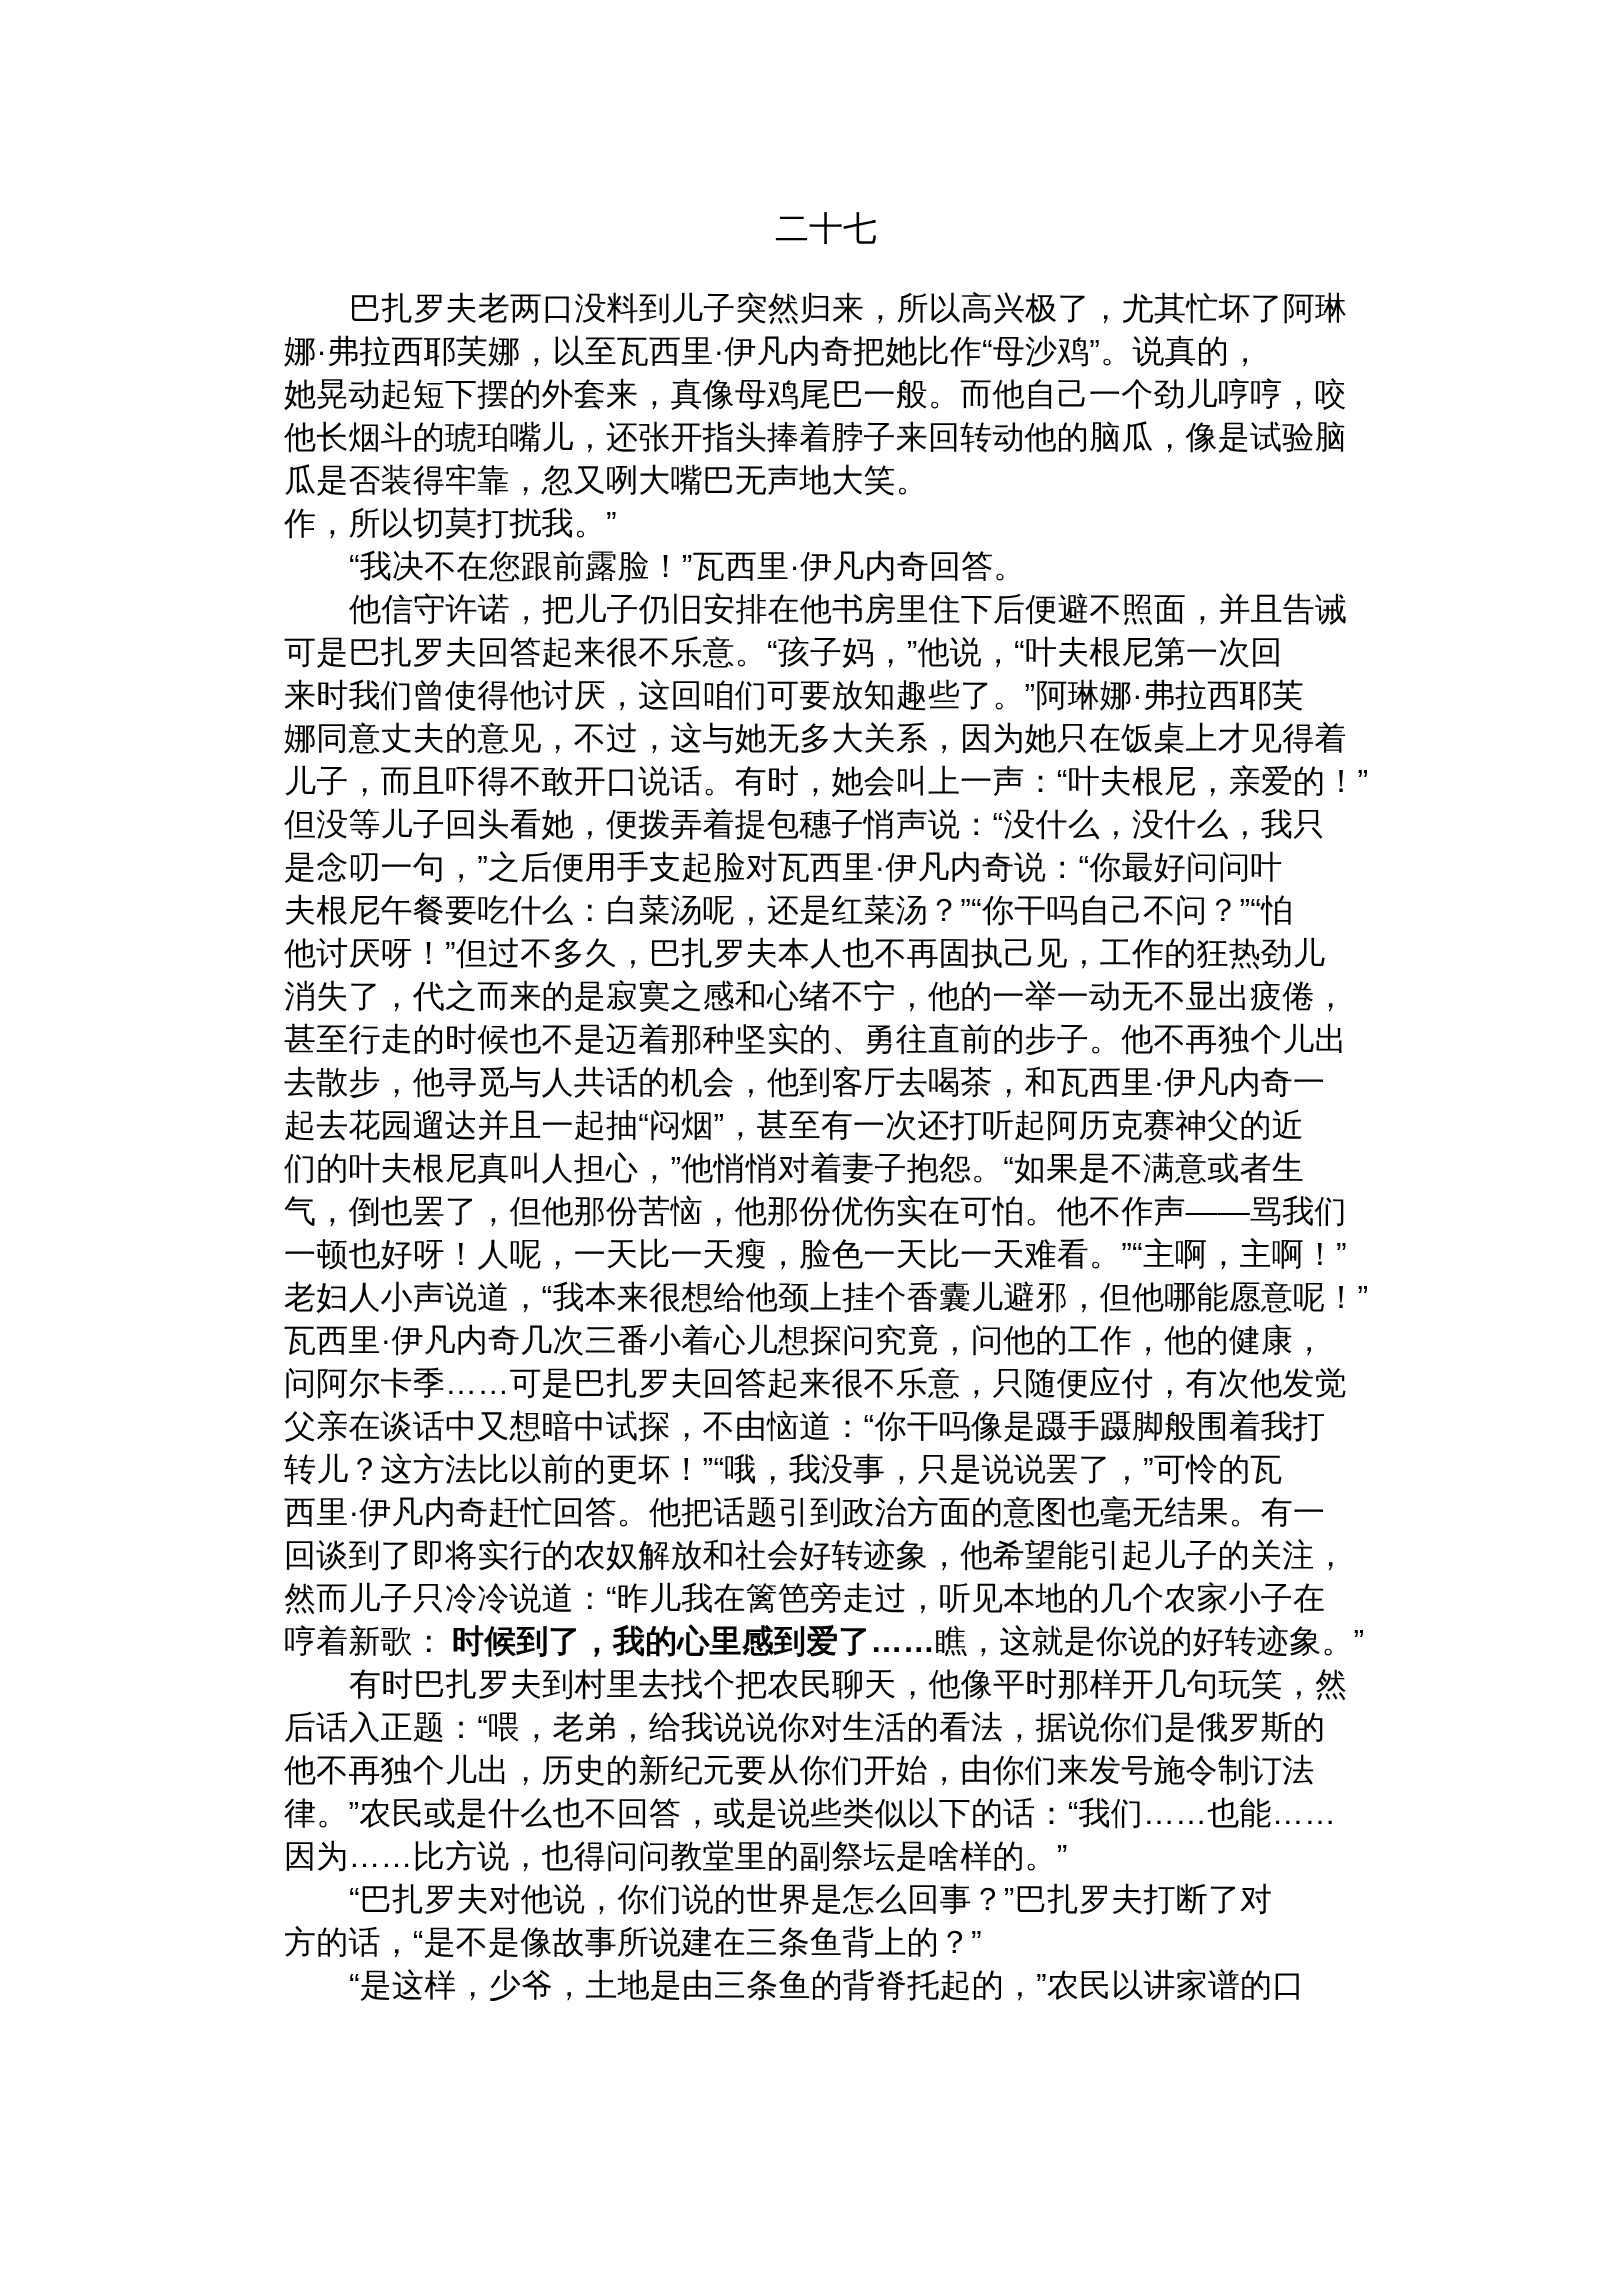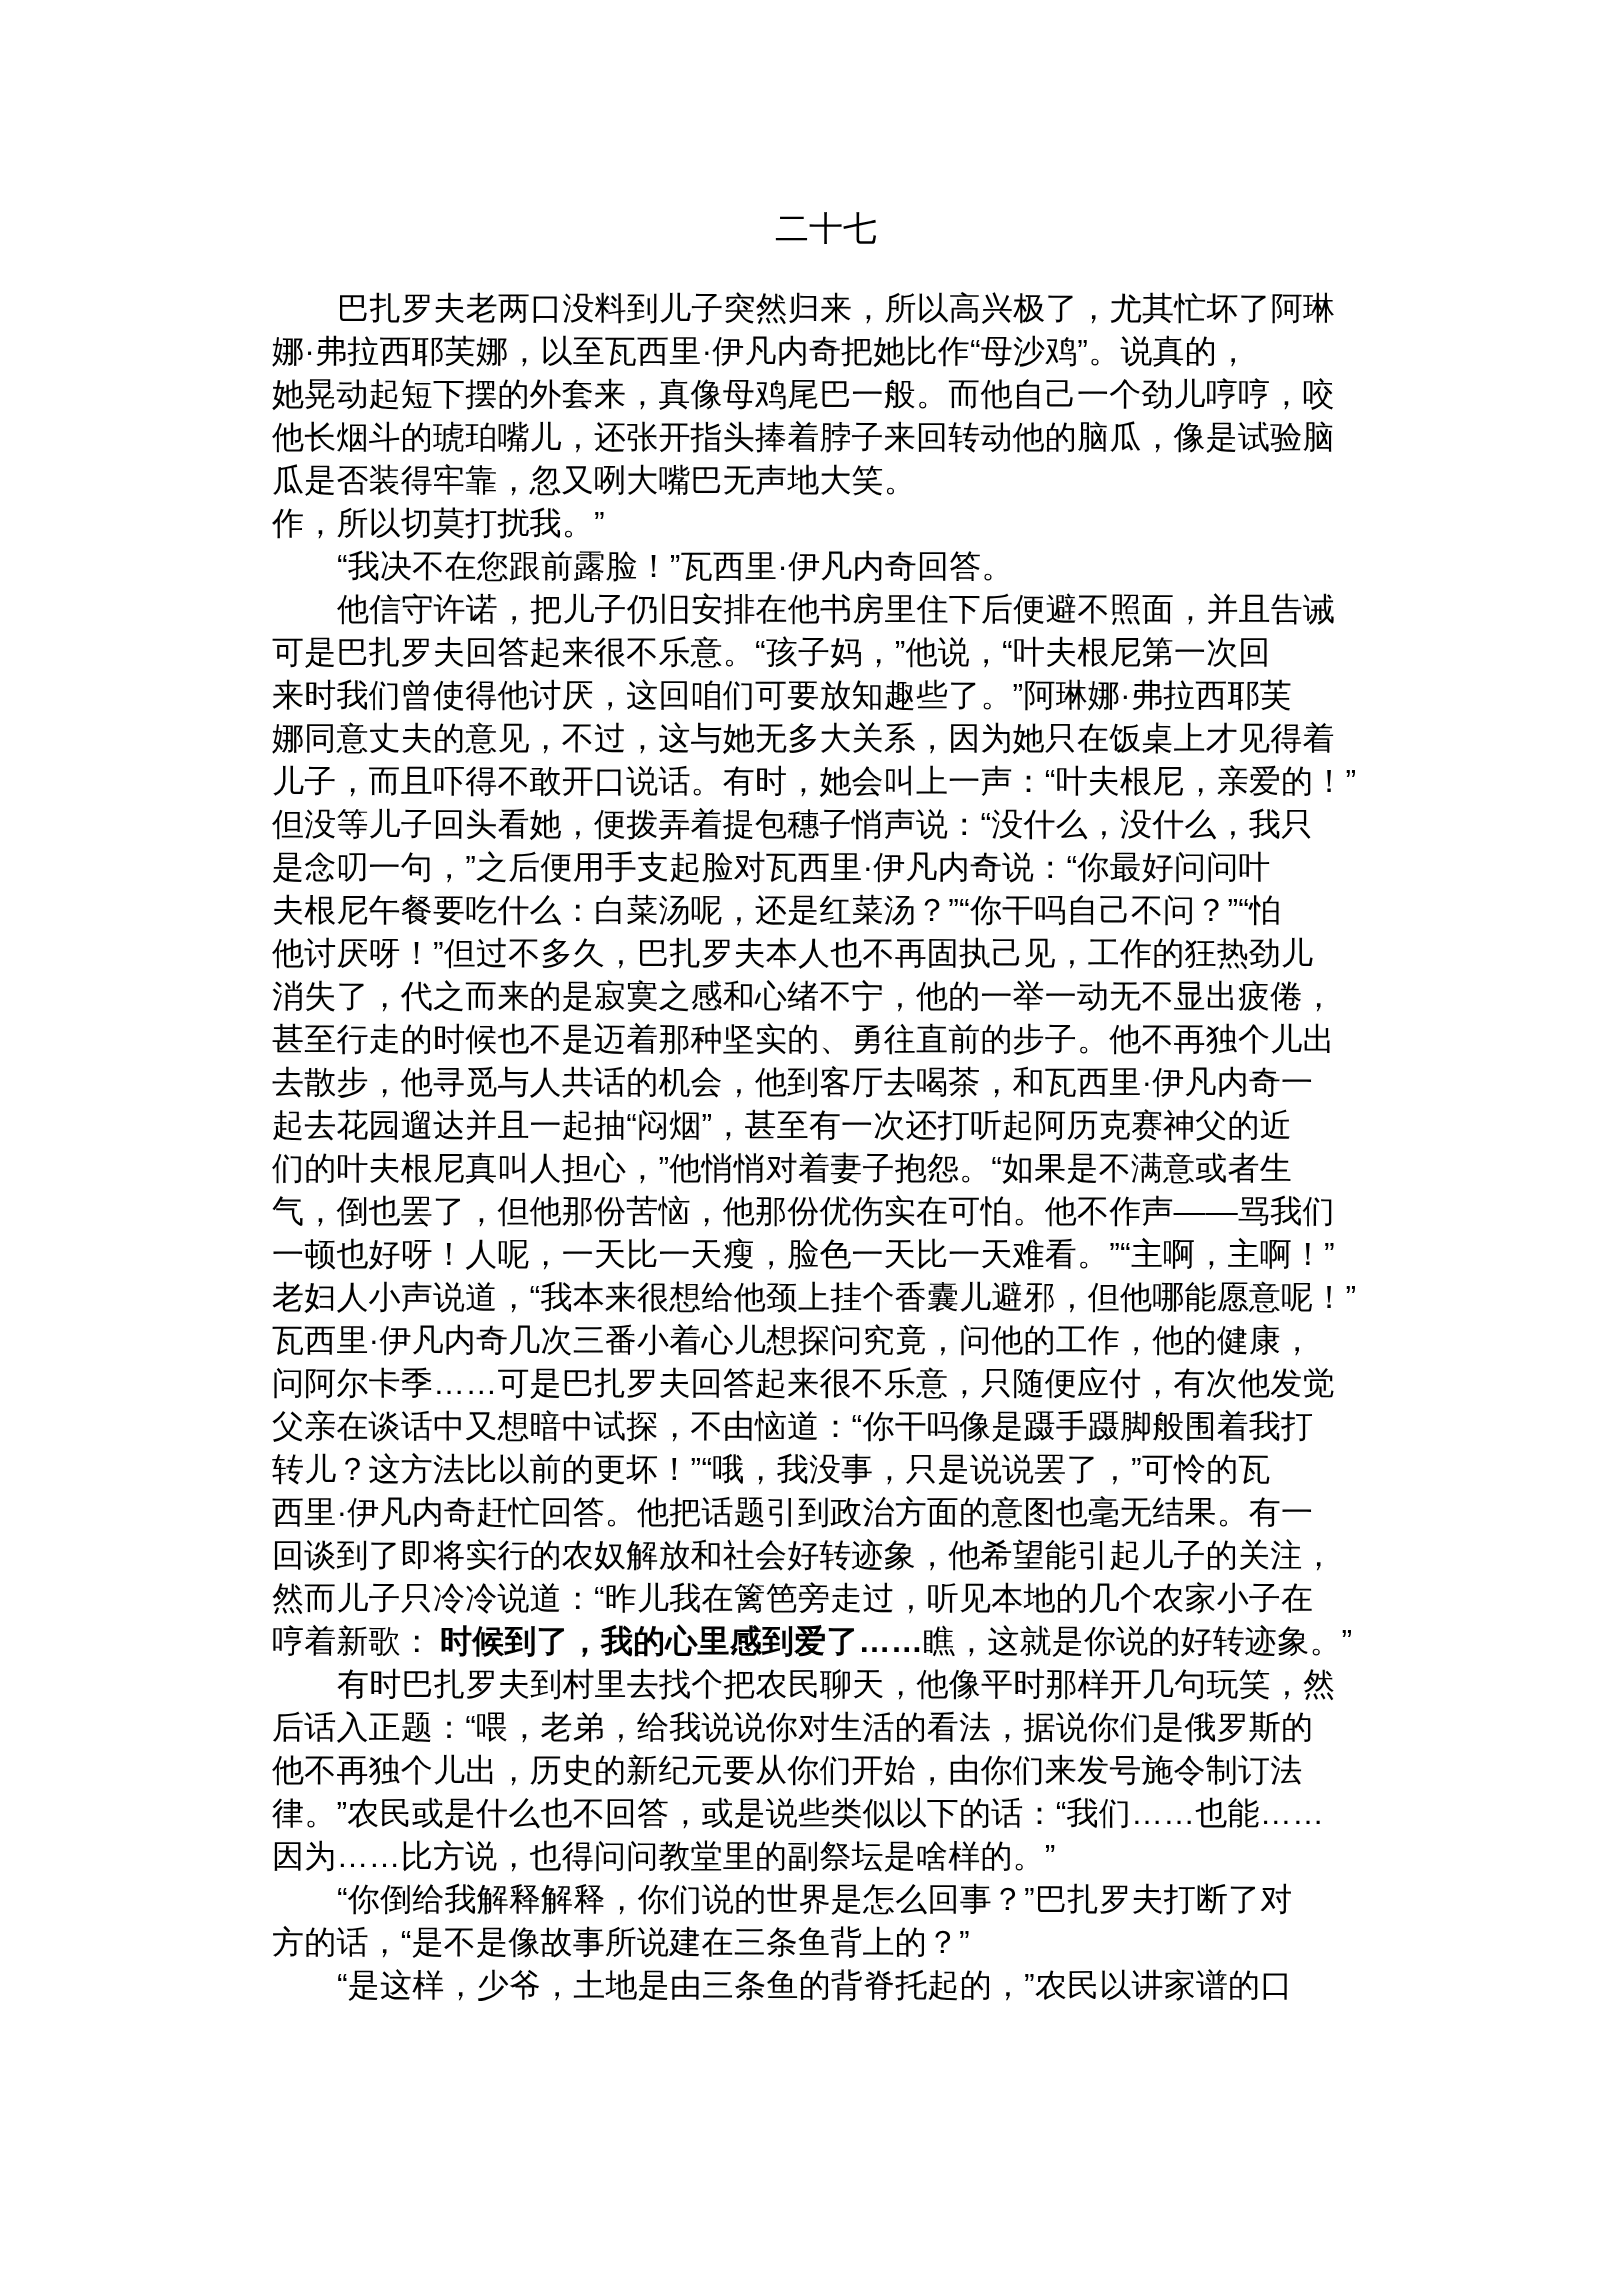--- a/index.html
+++ b/index.html
@@ -19,21 +19,21 @@
     top:192px;
     width:1622px;
     margin:15px;
     text-align:center;
     font-size:34px;
     font-weight:400;
     line-height:43px;
   }
   .chapter-body{
     position:absolute;
-    left:272px;
+    left:284px;
     top:287px;
     width:1078px;
   }
   .text-line{
     font-size:32px;
     line-height:43px;
     height:43px;
     white-space:nowrap;
     letter-spacing:0.2px;
   }
@@ -81,18 +81,18 @@
       <div class="text-line">转儿？这方法比以前的更坏！”“哦，我没事，只是说说罢了，”可怜的瓦</div>
       <div class="text-line">西里·伊凡内奇赶忙回答。他把话题引到政治方面的意图也毫无结果。有一</div>
       <div class="text-line">回谈到了即将实行的农奴解放和社会好转迹象，他希望能引起儿子的关注，</div>
       <div class="text-line">然而儿子只冷冷说道：“昨儿我在篱笆旁走过，听见本地的几个农家小子在</div>
       <div class="text-line"><span>哼着新歌：</span><span class="bold-run">时候到了，我的心里感到爱了……</span><span>瞧，这就是你说的好转迹象。”</span></div>
       <div class="text-line indent">有时巴扎罗夫到村里去找个把农民聊天，他像平时那样开几句玩笑，然</div>
       <div class="text-line">后话入正题：“喂，老弟，给我说说你对生活的看法，据说你们是俄罗斯的</div>
       <div class="text-line">他不再独个儿出，历史的新纪元要从你们开始，由你们来发号施令制订法</div>
       <div class="text-line">律。”农民或是什么也不回答，或是说些类似以下的话：“我们……也能……</div>
       <div class="text-line">因为……比方说，也得问问教堂里的副祭坛是啥样的。”</div>
-      <div class="text-line indent">“你倒给我解释解释，你们说的世界是怎么回事？”巴扎罗夫打断了对</div>
+      <div class="text-line indent">“巴扎罗夫对他说，你们说的世界是怎么回事？”巴扎罗夫打断了对</div>
       <div class="text-line">方的话，“是不是像故事所说建在三条鱼背上的？”</div>
       <div class="text-line indent">“是这样，少爷，土地是由三条鱼的背脊托起的，”农民以讲家谱的口</div>
     </div>
 </div>
 
 
 </body></html>

